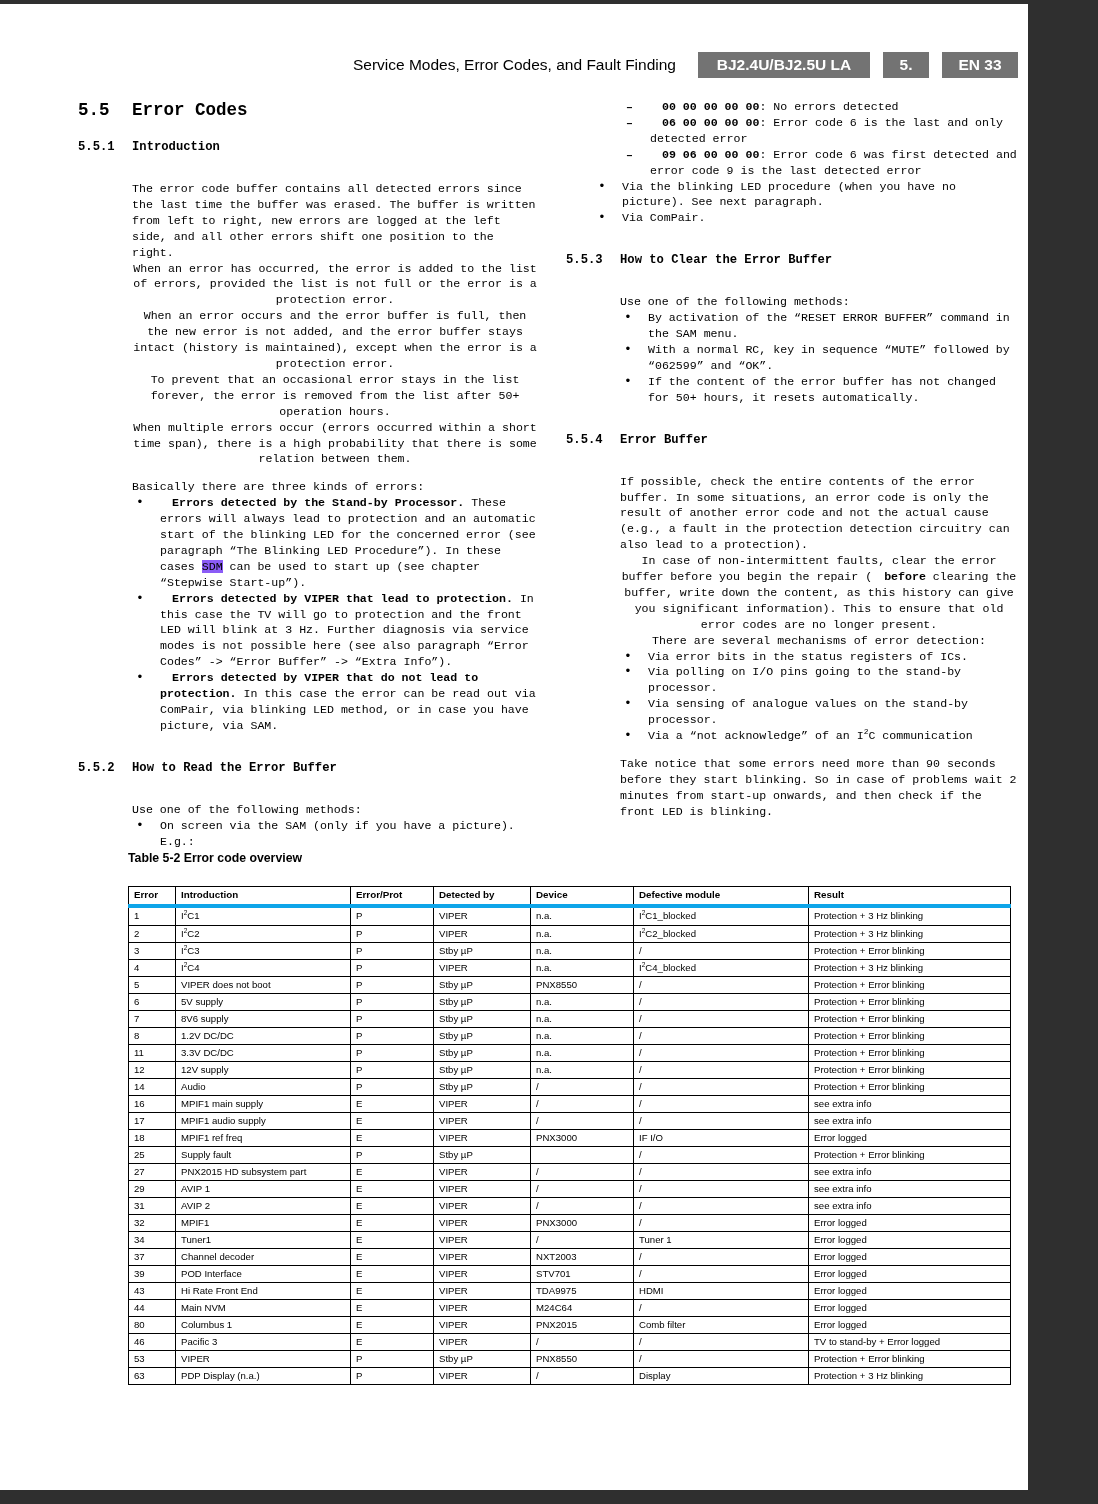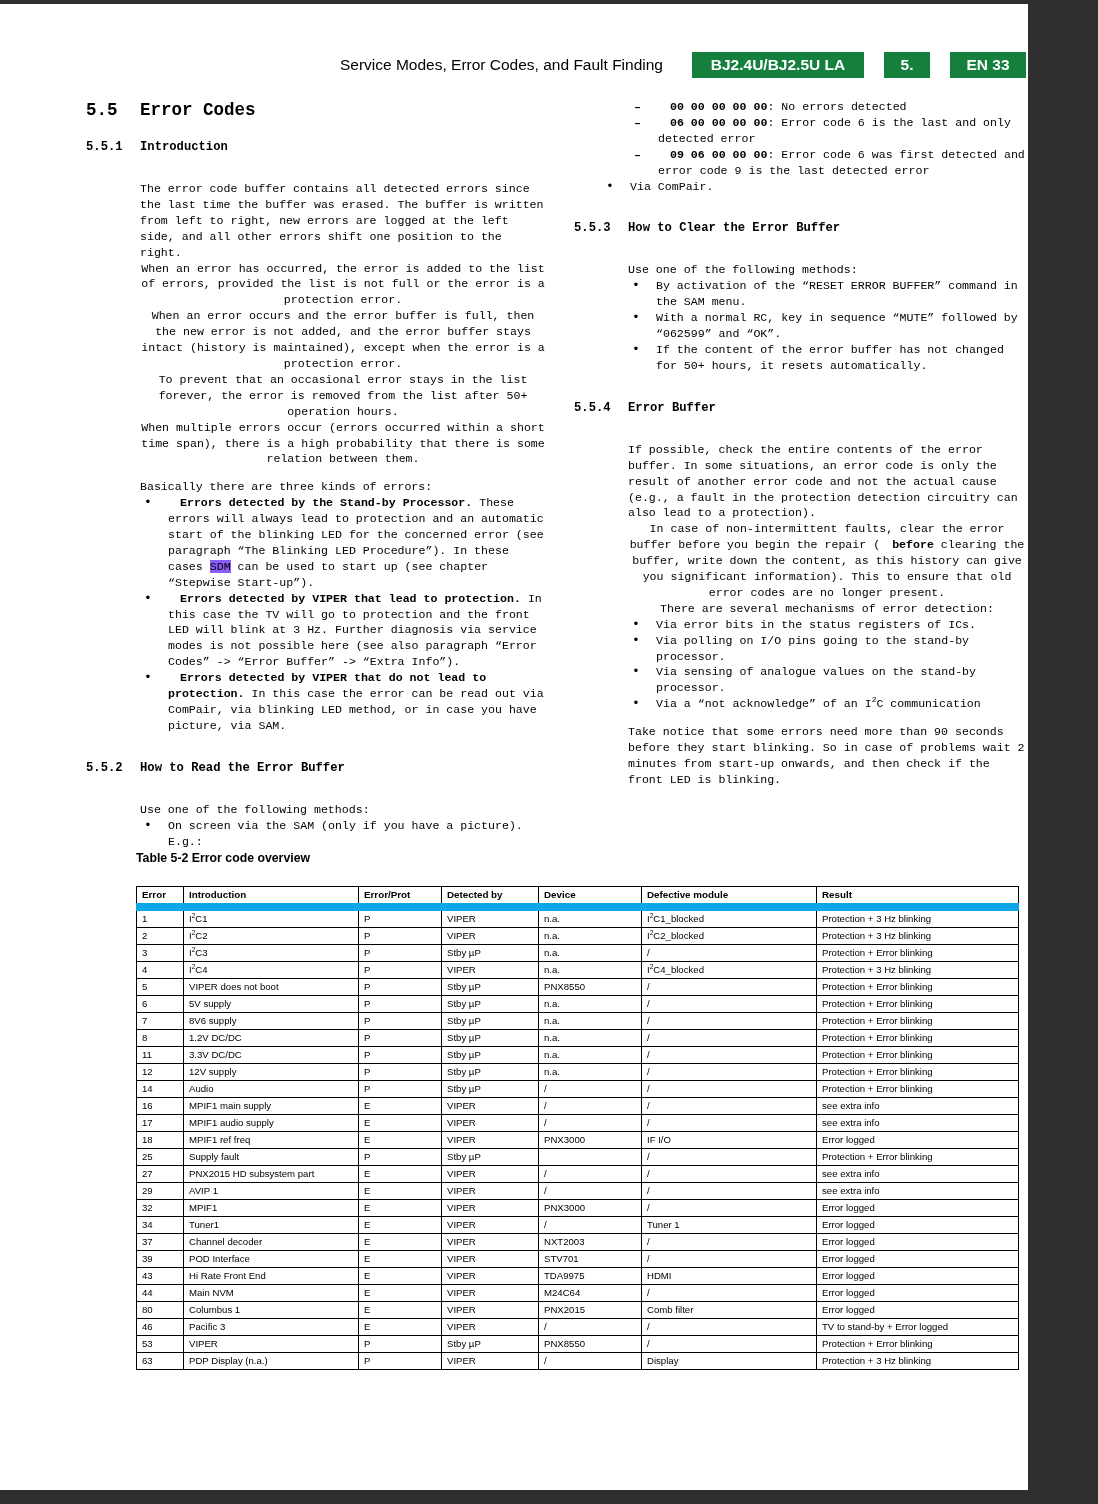--- a/index.html
+++ b/index.html
@@ -25,21 +25,21 @@
     width: 1098px; height: 14px;
     background: #2f2f2f;
   }
   #page-surround-top {
     position: absolute; left: 0; top: 0;
     width: 1028px; height: 4px;
     background: #2f2f2f;
   }
   #page-sheet {
     position: absolute;
-    left: 16px; top: 4px;
+    left: 8px; top: 4px;
     width: 844px; height: 1486px;
     background: #ffffff;
   }
 
   
   .doc-header {
     position: absolute;
     left: 0; top: 48px;
     width: 1010px;
     display: flex;
@@ -48,27 +48,27 @@
     gap: 0;
   }
   .doc-header-title {
     font-size: 15.5px;
     line-height: 26px;
     padding-right: 9px;
     white-space: nowrap;
     color: #000;
   }
   .hdr-box {
-    background: #15803d;
+    background: #737373;
     color: #fff;
     font-weight: bold;
     font-size: 15.5px;
     line-height: 26px;
     padding: 0 8px;
-    margin-left: 20px;
+    margin-left: 13px;
     white-space: nowrap;
     text-align: center;
   }
   .hdr-box.set   { min-width: 172px; }
   .hdr-box.chap  { min-width: 46px; }
   .hdr-box.page  { min-width: 76px; }
 
   
   .col {
     position: absolute;
@@ -157,21 +157,21 @@
     text-align: left;
     vertical-align: middle;
     height: 17px;
     overflow: hidden;
     white-space: nowrap;
   }
   table.errtbl thead th {
     font-weight: bold;
     font-size: 9.8px;
     height: 19px;
-    border-bottom: 8px solid #0ea5e9;
+    border-bottom: 4px solid #0ea5e9;
   }
   table.errtbl col.c-error { width: 47px; }
   table.errtbl col.c-desc  { width: 175px; }
   table.errtbl col.c-prot  { width: 83px; }
   table.errtbl col.c-det   { width: 97px; }
   table.errtbl col.c-dev   { width: 103px; }
   table.errtbl col.c-mod   { width: 175px; }
   table.errtbl col.c-res   { width: 202px; }
   table.errtbl tbody tr:first-child td { height: 20px; }
 </style>
@@ -257,20 +257,21 @@
       </li>
       <li>
         <b>06 00 00 00 00</b><span>: Error code 6 is the last and only detected error</span>
       </li>
       <li>
         <b>09 06 00 00 00</b><span>: Error code 6 was first detected and error code 9 is the last detected error</span>
       </li>
     </ul>
 
     <ul class="bul" style="margin-left:28px;">
+      <li>Via the blinking LED procedure (when you have no picture). See next paragraph.</li>
       <li>Via ComPair.</li>
     </ul>
 
     <div class="spacer-lg"></div>
 
     <div class="sec-head h2">
       <span class="num">5.5.3</span>
       <span>How to Clear the Error Buffer</span>
     </div>
 
@@ -481,20 +482,29 @@
         <tr>
           <td>29</td>
           <td>AVIP 1</td>
           <td>E</td>
           <td>VIPER</td>
           <td>/</td>
           <td>/</td>
           <td>see extra info</td>
         </tr>
         <tr>
+          <td>31</td>
+          <td>AVIP 2</td>
+          <td>E</td>
+          <td>VIPER</td>
+          <td>/</td>
+          <td>/</td>
+          <td>see extra info</td>
+        </tr>
+        <tr>
           <td>32</td>
           <td>MPIF1</td>
           <td>E</td>
           <td>VIPER</td>
           <td>PNX3000</td>
           <td>/</td>
           <td>Error logged</td>
         </tr>
         <tr>
           <td>34</td>

